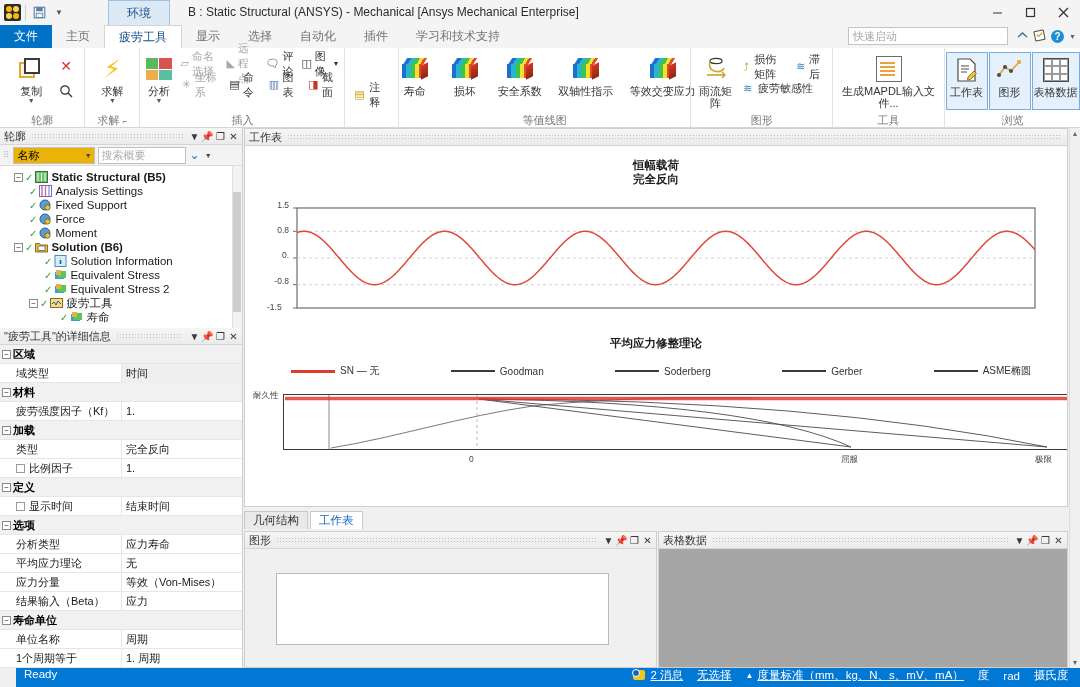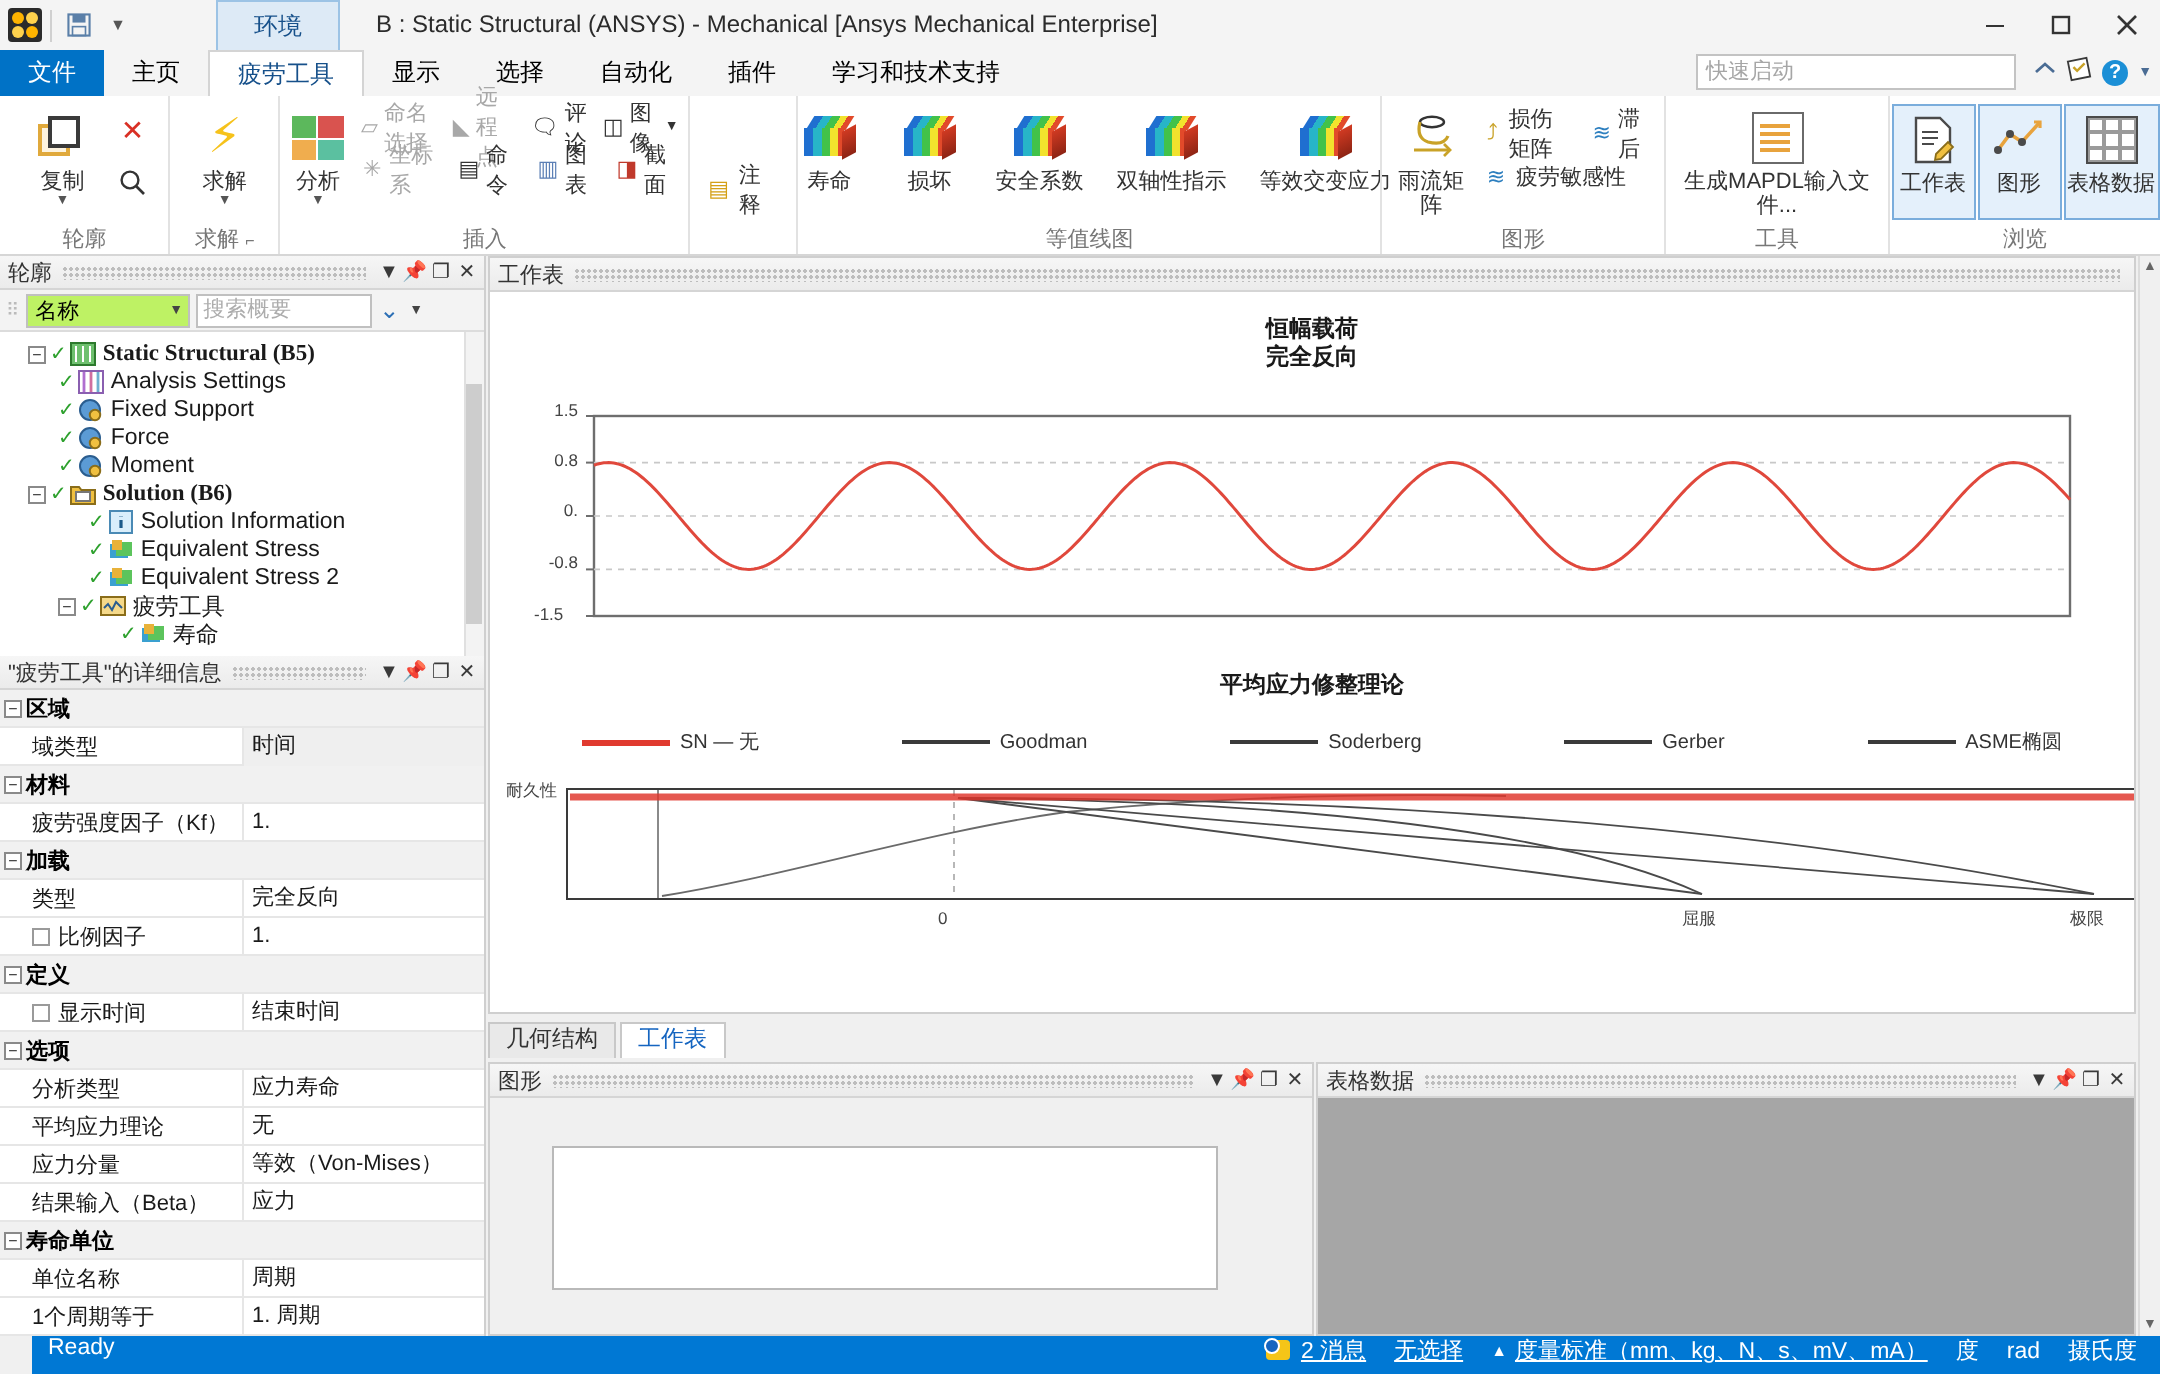--- a/index.html
+++ b/index.html
@@ -52,21 +52,21 @@
     width: 33px; height: 25px; display: flex; align-items: center; justify-content: center;
     font-size: 13px; color: #333;
   }
 
   
   .ribbon-tabs {
     position: absolute; left: 0; top: 25px; width: 1080px; height: 23px;
     background: #f4f4f4; display: flex; align-items: flex-end;
   }
   .rtab {
-    height: 23px; padding: 0 14px; line-height: 23px; font-size: 12px; color: #000000;
+    height: 23px; padding: 0 14px; line-height: 23px; font-size: 12px; color: #737373;
   }
   .rtab.file { background: #0072c6; color: #fff; width: 52px; text-align: center; padding: 0; }
   .rtab.active { background: #fff; color: #16508a; border-top: 1px solid #d4d4d4;
                  border-left: 1px solid #d4d4d4; border-right: 1px solid #d4d4d4; }
   .quicklaunch {
     position: absolute; right: 72px; top: 27px; width: 160px; height: 18px;
     background: #fff; border: 1px solid #c3c3c3; font-size: 11px; color: #a6a6a6;
     padding: 0 4px; line-height: 17px;
   }
   .ql-icons { position: absolute; right: 4px; top: 27px; display: flex; align-items: center; gap: 5px; height: 18px; }
@@ -136,35 +136,35 @@
     font-size: 10px; color: #3a3a3a; }
 
   .outline {
     position: absolute; left: 0; top: 128px; width: 243px; height: 200px;
     background: #fff; border-right: 1px solid #cfcfcf; display: flex; flex-direction: column;
   }
   .outline-toolbar {
     height: 21px; background: #f3f3f3; border-bottom: 1px solid #dcdcdc;
     display: flex; align-items: center; gap: 3px; padding: 0 3px;
   }
-  .namedrop { width: 82px; height: 17px; background: #bef264; border: 1px solid #c0c0c0;
+  .namedrop { width: 82px; height: 17px; background: #eab308; border: 1px solid #c0c0c0;
     font-size: 11px; display: flex; align-items: center; padding: 0 2px 0 4px; }
   .namedrop .v { flex: 1; }
   .namedrop .c { font-size: 7px; color: #444; }
   .searchbox { width: 88px; height: 17px; background: #fff; border: 1px solid #c0c0c0;
     font-size: 11px; color: #adadad; line-height: 15px; padding: 0 3px; }
   .otb-ic { font-size: 10px; color: #2c6fb5; padding: 0 1px; }
   .tree { flex: 1; overflow: hidden; position: relative; padding: 4px 0 0 0; font-size: 11.5px; }
   .trow { display: flex; align-items: center; height: 14px; white-space: nowrap; }
   .tbox { width: 9px; height: 9px; border: 1px solid #8a8a8a; background: #fff; font-size: 8px;
     line-height: 7px; text-align: center; color: #333; margin-right: 2px; flex: none; }
   .tchk { color: #2ea12e; font-size: 10px; margin-right: 2px; flex: none; font-weight: bold; }
   .tico { width: 13px; height: 12px; margin-right: 3px; flex: none; }
   .tlabel { color: #1a1a1a; }
-  .tlabel.bold { font-weight: bold; font-family: Liberation Serif, serif; }
+  .tlabel.bold { font-weight: bold; }
   .tree-scroll { position: absolute; right: 0; top: 0; width: 10px; bottom: 0; background: #f3f3f3; border-left: 1px solid #e0e0e0; }
   .tree-thumb { position: absolute; right: 1px; top: 26px; width: 8px; height: 120px; background: #cdcdcd; }
 
   
   .details {
     position: absolute; left: 0; top: 328px; width: 243px; height: 340px;
     background: #fff; border-right: 1px solid #cfcfcf; display: flex; flex-direction: column;
   }
   .dtable { flex: 1; font-size: 11px; }
   .drow { display: flex; height: 19px; border-bottom: 1px solid #e6e6e6; align-items: center; }

